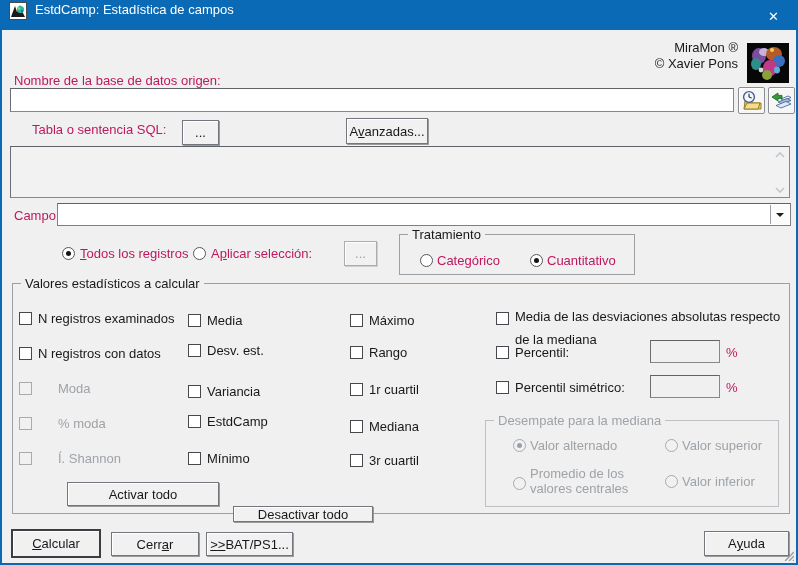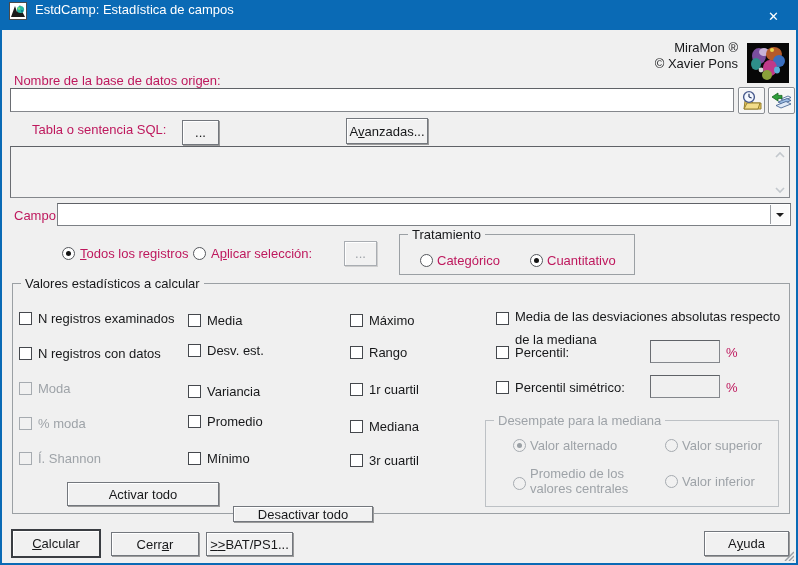--- a/index.html
+++ b/index.html
@@ -44,21 +44,21 @@
   
   .group{position:absolute;border:1px solid #9ba0a4;}
   .group .gtitle{position:absolute;top:-8px;left:8px;background:var(--dialog_bg);
                  padding:0 4px;font-size:13px;color:#17181a;white-space:nowrap;line-height:15px;text-align:right;}
   .group.dis{border-color:#bdc1c5;}
   .group.dis .gtitle{color:var(--disabled_text);}
   
   .chkrow{position:absolute;display:flex;align-items:flex-start;cursor:pointer;}
   .chkbox{width:13px;height:13px;background:#fff;border:1px solid #45484d;flex:0 0 auto;}
   .chkrow .t{font-size:13px;color:#17181a;margin-left:6px;line-height:14px;white-space:nowrap;}
-  .chkrow.dis{cursor:default;}
+  .chkrow.dis{cursor:default;gap:20px;}
   .chkrow.dis .chkbox{border-color:#a6abb0;background:#f1f1f1;}
   .chkrow.dis .t{color:var(--disabled_text);}
   .rad{position:absolute;width:13px;height:13px;border-radius:50%;background:#fff;
        border:1px solid #54575c;cursor:pointer;}
   .rad.sel::after{content:"";position:absolute;left:3px;top:3px;width:5px;height:5px;
                   border-radius:50%;background:#141414;}
   .rad.dis{border-color:#a6abb0;background:#f1f1f1;cursor:default;}
   .rad.dis.sel::after{background:#9aa0a5;}
   .wrap{white-space:normal !important;}
   u{text-decoration:underline;}
@@ -187,21 +187,21 @@
   <div class="chkrow" style="left:186px;top:342px">
     <span class="chkbox"></span>
     <span class="t">Desv. est.</span>
   </div>
   <div class="chkrow" style="left:186px;top:383px">
     <span class="chkbox"></span>
     <span class="t">Variancia</span>
   </div>
   <div class="chkrow" style="left:186px;top:413px">
     <span class="chkbox"></span>
-    <span class="t">Promedio</span>
+    <span class="t">EstdCamp</span>
   </div>
   <div class="chkrow" style="left:186px;top:450px">
     <span class="chkbox"></span>
     <span class="t">Mínimo</span>
   </div>
 
   <div class="chkrow" style="left:348px;top:312px">
     <span class="chkbox"></span>
     <span class="t">Máximo</span>
   </div>

